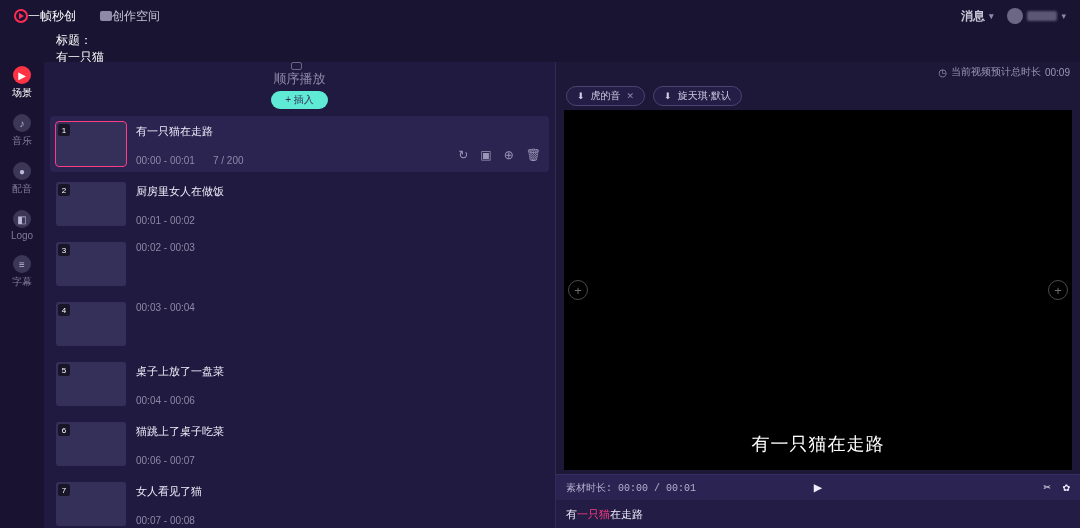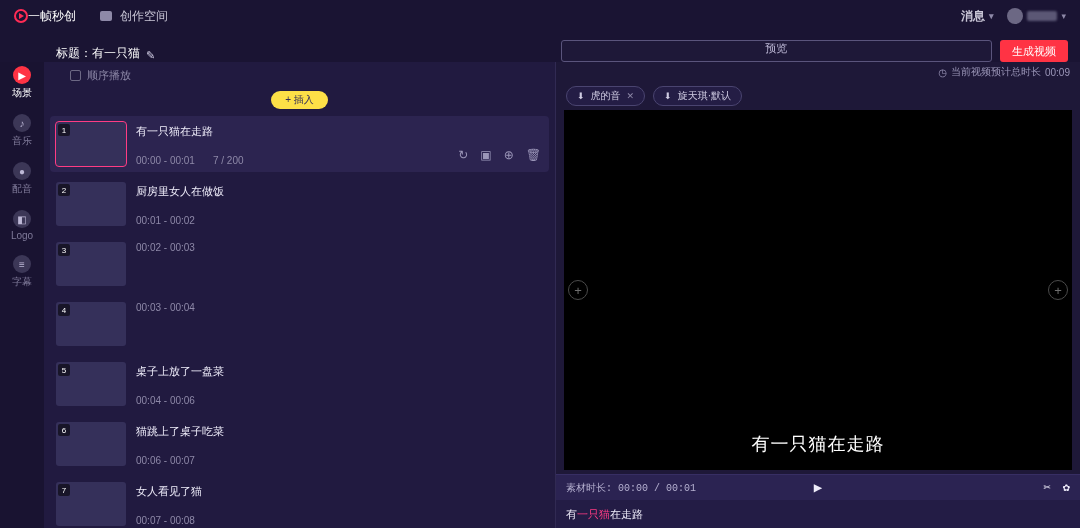--- a/index.html
+++ b/index.html
@@ -3,31 +3,31 @@
 <meta charset="utf-8">
 <style>
 * { margin: 0; padding: 0; box-sizing: border-box; }
 html, body { width: 1080px; height: 528px; overflow: hidden; background: #1a1433; font-family: "Microsoft YaHei", Arial, sans-serif; color: #d6d3e0; }
 
 
 .topbar { height: 32px; background: #1a1433; display: flex; align-items: center; padding: 0 14px; font-size: 12px; }
 .topbar .brand { display: flex; align-items: center; gap: 0; color: #fff; }
 .topbar .brand .logo { width: 14px; height: 14px; border-radius: 50%; border: 2px solid #ff2b55; position: relative; }
 .topbar .brand .logo:after { content: ""; position: absolute; left: 3px; top: 2px; width: 0; height: 0; border-left: 5px solid #ff2b55; border-top: 3px solid transparent; border-bottom: 3px solid transparent; }
-.topbar .workspace { margin-left: 24px; display: flex; align-items: center; gap: 8px; color: #c9c6d6; }
+.topbar .workspace { margin-left: 24px; display: flex; align-items: center; gap: 0; color: #c9c6d6; }
 .topbar .workspace .w-icon { width: 12px; height: 10px; background: #8e89a8; border-radius: 2px; display: inline-block; }
 .topbar .spacer { flex: 1; }
 .topbar .msg { color: #c9c6d6; display: flex; align-items: center; gap: 4px; cursor: pointer; font-weight: bold; }
 .topbar .chev { font-size: 9px; color: #8e89a8; }
 .topbar .avatar { margin-left: 14px; display: flex; align-items: center; gap: 4px; cursor: pointer; }
 .topbar .avatar .av { width: 16px; height: 16px; border-radius: 50%; background: #6c6884; display:inline-block; }
 .topbar .avatar .name { width: 30px; height: 10px; background:#5b5775; border-radius:2px; display:inline-block; filter: blur(1px); }
 
 
-.titlerow { height: 30px; margin-left: 44px; display: flex; align-items: flex-end; padding: 0 12px; font-size: 12px; color: #fff; }
+.titlerow { height: 30px; margin-left: 44px; display: flex; align-items: flex-start; padding: 0 12px; font-size: 12px; color: #fff; flex-direction: column; }
 .titlerow .pencil { margin-left: 6px; font-size: 11px; color: #cfcbe2; cursor:pointer; }
 .titlerow .spacer { flex: 1; }
 .titlerow .btn { height: 22px; padding: 0 12px; border-radius: 3px; display: inline-flex; align-items: center; font-size: 11px; cursor: pointer; }
 .titlerow .btn.preview { border: 1px solid #5a547c; color:#bdb8d6; margin-right: 8px; }
 .titlerow .btn.gen { background: #ff3344; color: #fff; }
 
 
 .main { position: absolute; top: 62px; left: 0; right: 0; bottom: 0; display: flex; }
 
 
@@ -36,24 +36,24 @@
 .rail .item.active { color: #fff; }
 .rail .icon { width: 18px; height: 18px; border-radius: 50%; display:flex; align-items:center; justify-content:center; font-size:10px; }
 .rail .item:nth-child(1) .icon { background: #ff3344; color:#fff; }
 .rail .item:nth-child(2) .icon { background: #3c3757; color:#bdb8d6; }
 .rail .item:nth-child(3) .icon { background: #3c3757; color:#bdb8d6; }
 .rail .item:nth-child(4) .icon { background: #3c3757; color:#bdb8d6; }
 .rail .item:nth-child(5) .icon { background: #3c3757; color:#bdb8d6; }
 
 
 .scenes { width: 512px; background: #211a40; display: flex; flex-direction: column; border-right: 1px solid #312a53; }
-.scenes .opts { height: 26px; display: flex; align-items: center; padding: 0 26px; font-size: 11px; color: #8e89a8; }
+.scenes .opts { height: 26px; display: flex; align-items: center; padding: 0 10px; font-size: 13px; color: #8e89a8; flex-direction: column; }
 .scenes .opts .chk { width: 11px; height: 11px; border: 1px solid #6c6884; border-radius: 2px; margin-right: 6px; display:inline-block; }
 .scenes .insertwrap { height: 24px; display:flex; align-items:center; justify-content:center; }
-.scenes .insert { background:#fde047; color:#342e56; height:18px; padding:0 14px; border-radius:9px; font-size:10px; display:flex; align-items:center; cursor:pointer; }
+.scenes .insert { background:#5eead4; color:#342e56; height:18px; padding:0 14px; border-radius:9px; font-size:10px; display:flex; align-items:center; cursor:pointer; }
 .scenes .list { flex:1; overflow:hidden; padding: 4px 6px; }
 
 .scene { display:flex; gap:10px; padding:6px; border-radius:4px; position:relative; margin-bottom:4px; }
 .scene.selected { background:#2c2450; }
 .scene .thumb { width:70px; height:44px; background:#35305a; border-radius:3px; position:relative; flex-shrink:0; overflow:hidden; }
 .scene.selected .thumb { outline:1px solid #ff3c84; }
 .scene .thumb .num { position:absolute; top:2px; left:2px; width:12px; height:12px; background:rgba(0,0,0,.55); color:#fff; font-size:8px; border-radius:2px; display:flex; align-items:center; justify-content:center; }
 .scene .info { flex:1; display:flex; flex-direction:column; justify-content:space-between; }
 .scene .title { font-size:11px; color:#efedfa; margin-top:2px; }
 .scene .meta { font-size:10px; color:#8e89a8; display:flex; gap:18px; }

